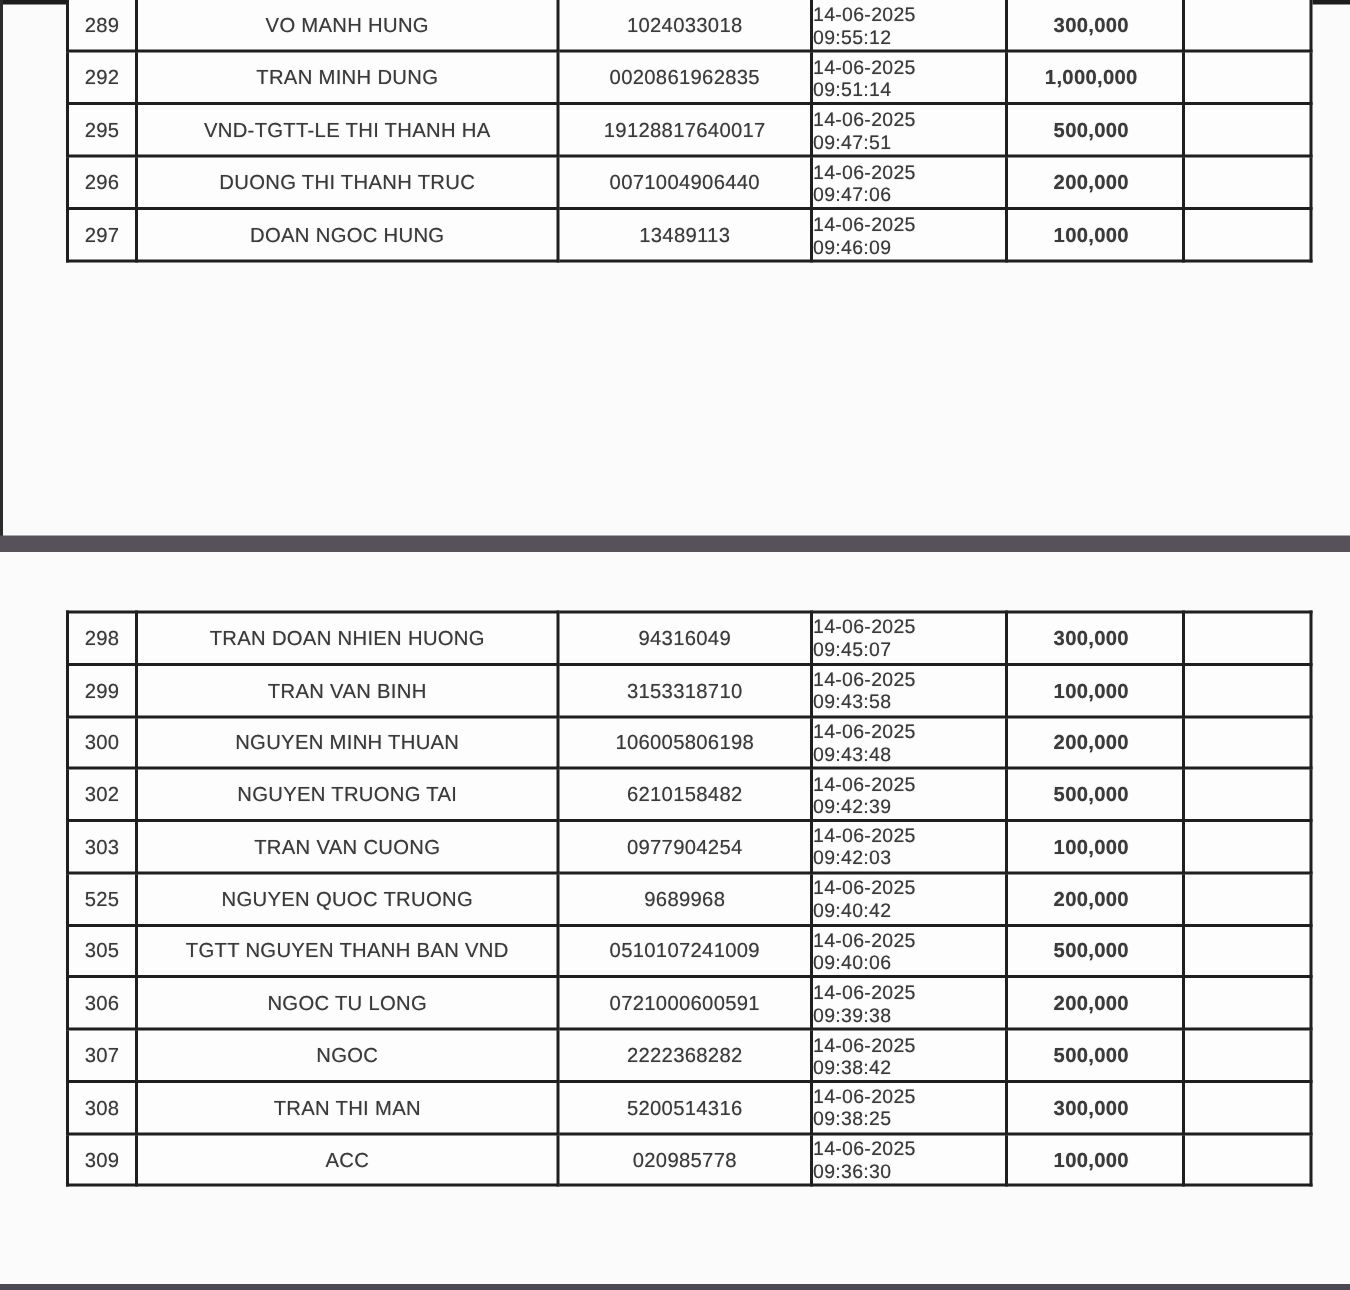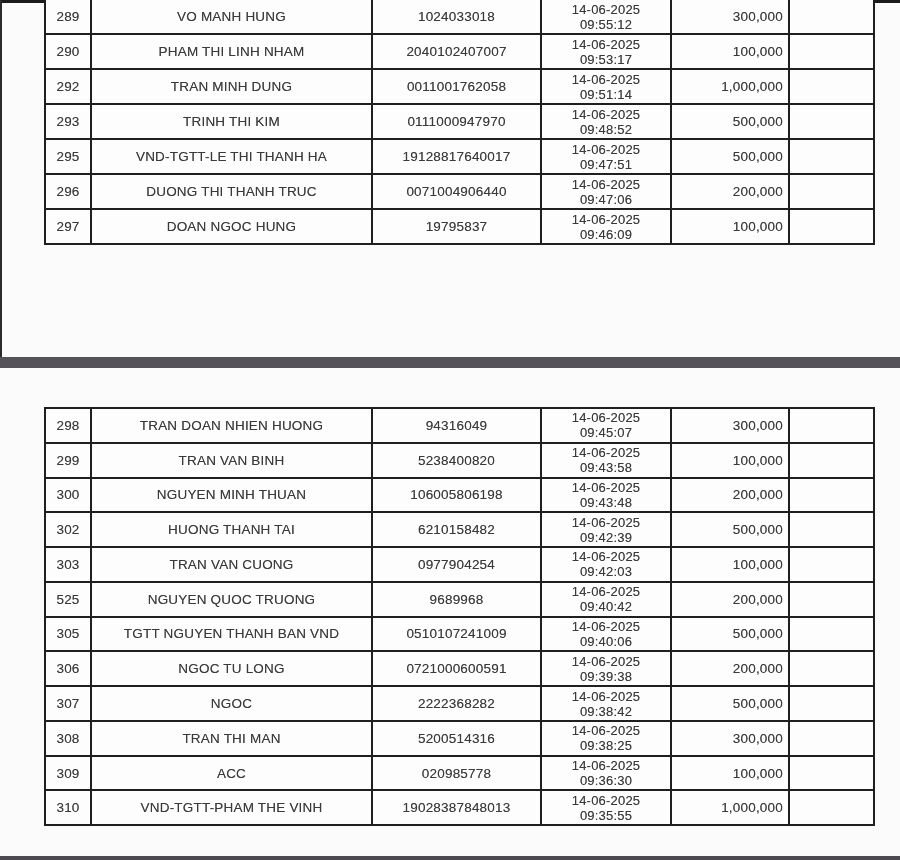--- a/index.html
+++ b/index.html
@@ -35,23 +35,23 @@
   .pg2 tr { height: 34.77px; margin-top: 32px; }
 
   col.w-no   { width: 46px; }
   col.w-name { width: 281px; }
   col.w-acc  { width: 169px; }
   col.w-date { width: 130px; }
   col.w-amt  { width: 118px; }
   col.w-note { width: 85px; }
 
   td.c-no, td.c-name, td.c-acc { text-align: center; }
-  td.c-date { text-align: center; font-size: 13px; }
+  td.c-date { text-align: left; font-size: 13px; }
   td.c-date span { display: block; line-height: 15px; }
-  td.c-amt { text-align: right; padding-right: 5px; }
+  td.c-amt { text-align: center; padding-right: 5px; font-weight: bold; }
   td.c-note { background: #fdfdfe; }
 </style>
 </head>
 <body>
 
 <div class="viewport">
 
   <div class="top-edge"></div>
   <div class="left-edge"></div>
 
@@ -71,50 +71,28 @@
     <td class="c-name">VO MANH HUNG</td>
     <td class="c-acc">1024033018</td>
     <td class="c-date">
       <span>14-06-2025</span>
       <span>09:55:12</span>
     </td>
     <td class="c-amt">300,000</td>
     <td class="c-note"></td>
   </tr>
           <tr>
-    <td class="c-no">290</td>
-    <td class="c-name">PHAM THI LINH NHAM</td>
-    <td class="c-acc">2040102407007</td>
-    <td class="c-date">
-      <span>14-06-2025</span>
-      <span>09:53:17</span>
-    </td>
-    <td class="c-amt">100,000</td>
-    <td class="c-note"></td>
-  </tr>
-          <tr>
     <td class="c-no">292</td>
     <td class="c-name">TRAN MINH DUNG</td>
-    <td class="c-acc">0011001762058</td>
+    <td class="c-acc">0020861962835</td>
     <td class="c-date">
       <span>14-06-2025</span>
       <span>09:51:14</span>
     </td>
     <td class="c-amt">1,000,000</td>
-    <td class="c-note"></td>
-  </tr>
-          <tr>
-    <td class="c-no">293</td>
-    <td class="c-name">TRINH THI KIM</td>
-    <td class="c-acc">0111000947970</td>
-    <td class="c-date">
-      <span>14-06-2025</span>
-      <span>09:48:52</span>
-    </td>
-    <td class="c-amt">500,000</td>
     <td class="c-note"></td>
   </tr>
           <tr>
     <td class="c-no">295</td>
     <td class="c-name">VND-TGTT-LE THI THANH HA</td>
     <td class="c-acc">19128817640017</td>
     <td class="c-date">
       <span>14-06-2025</span>
       <span>09:47:51</span>
     </td>
@@ -128,21 +106,21 @@
     <td class="c-date">
       <span>14-06-2025</span>
       <span>09:47:06</span>
     </td>
     <td class="c-amt">200,000</td>
     <td class="c-note"></td>
   </tr>
           <tr>
     <td class="c-no">297</td>
     <td class="c-name">DOAN NGOC HUNG</td>
-    <td class="c-acc">19795837</td>
+    <td class="c-acc">13489113</td>
     <td class="c-date">
       <span>14-06-2025</span>
       <span>09:46:09</span>
     </td>
     <td class="c-amt">100,000</td>
     <td class="c-note"></td>
   </tr>
         </tbody>
     </table>
   </section>
@@ -167,42 +145,42 @@
     <td class="c-date">
       <span>14-06-2025</span>
       <span>09:45:07</span>
     </td>
     <td class="c-amt">300,000</td>
     <td class="c-note"></td>
   </tr>
           <tr>
     <td class="c-no">299</td>
     <td class="c-name">TRAN VAN BINH</td>
-    <td class="c-acc">5238400820</td>
+    <td class="c-acc">3153318710</td>
     <td class="c-date">
       <span>14-06-2025</span>
       <span>09:43:58</span>
     </td>
     <td class="c-amt">100,000</td>
     <td class="c-note"></td>
   </tr>
           <tr>
     <td class="c-no">300</td>
     <td class="c-name">NGUYEN MINH THUAN</td>
     <td class="c-acc">106005806198</td>
     <td class="c-date">
       <span>14-06-2025</span>
       <span>09:43:48</span>
     </td>
     <td class="c-amt">200,000</td>
     <td class="c-note"></td>
   </tr>
           <tr>
     <td class="c-no">302</td>
-    <td class="c-name">HUONG THANH TAI</td>
+    <td class="c-name">NGUYEN TRUONG TAI</td>
     <td class="c-acc">6210158482</td>
     <td class="c-date">
       <span>14-06-2025</span>
       <span>09:42:39</span>
     </td>
     <td class="c-amt">500,000</td>
     <td class="c-note"></td>
   </tr>
           <tr>
     <td class="c-no">303</td>
@@ -274,30 +252,19 @@
     <td class="c-no">309</td>
     <td class="c-name">ACC</td>
     <td class="c-acc">020985778</td>
     <td class="c-date">
       <span>14-06-2025</span>
       <span>09:36:30</span>
     </td>
     <td class="c-amt">100,000</td>
     <td class="c-note"></td>
   </tr>
-          <tr>
-    <td class="c-no">310</td>
-    <td class="c-name">VND-TGTT-PHAM THE VINH</td>
-    <td class="c-acc">19028387848013</td>
-    <td class="c-date">
-      <span>14-06-2025</span>
-      <span>09:35:55</span>
-    </td>
-    <td class="c-amt">1,000,000</td>
-    <td class="c-note"></td>
-  </tr>
         </tbody>
     </table>
   </section>
 
   <div class="bottom-band"></div>
 
 </div>
 
 </body></html>

